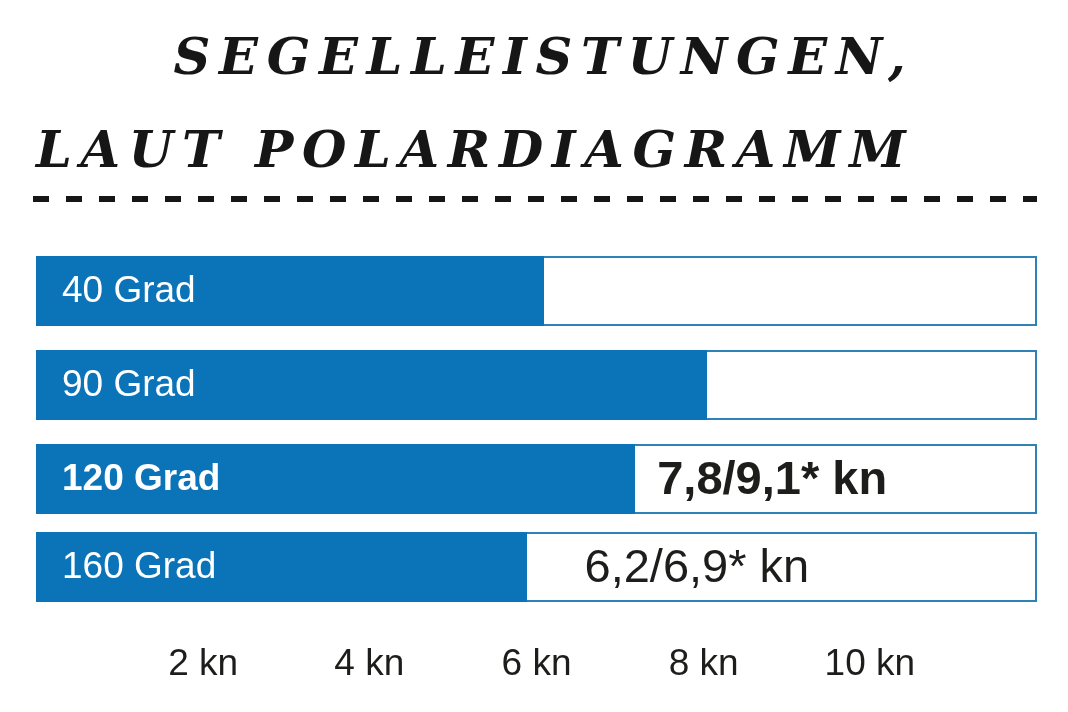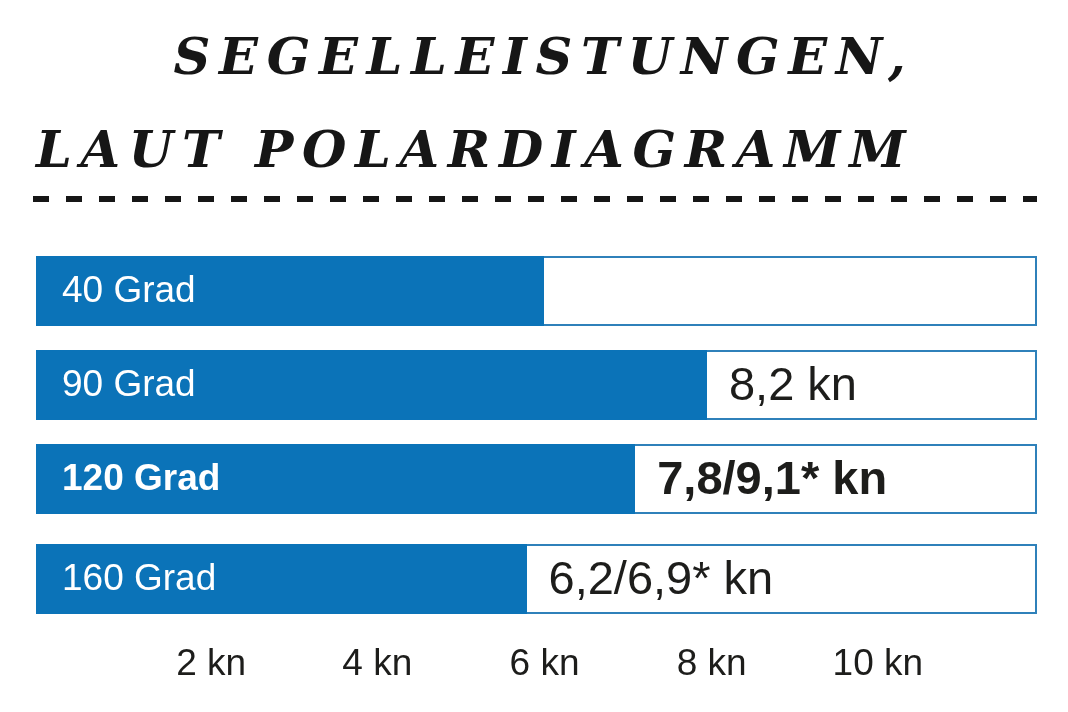--- a/index.html
+++ b/index.html
@@ -53,21 +53,21 @@
     height: 70px;
     box-sizing: border-box;
     border: 2px solid var(--border-blue, #2f81ba);
     background: #ffffff;
     display: flex;
     align-items: stretch;
   }
   .row-1 { top: 256px; }
   .row-2 { top: 350px; }
   .row-3 { top: 444px; font-weight: bold; }
-  .row-4 { top: 544px; }
+  .row-4 { top: 532px; gap: 36px; }
 
   .fill {
     background: var(--bar-blue, #0b73b8);
     height: calc(100% + 4px);
     margin: -2px 0 0 -2px;
     display: flex;
     align-items: center;
     flex: 0 0 auto;
     box-sizing: border-box;
   }
@@ -98,21 +98,20 @@
     width: 1001px;
     height: 52px;
   }
   .tick {
     position: absolute;
     top: 6px;
     transform: translateX(-50%);
     font-size: 37px;
     color: var(--text-dark, #1d1d1b);
     white-space: nowrap;
-    margin-left: 8px;
   }
 </style>
 </head>
 <body>
 
 <div class="page">
 
   <h1 class="title">
     <span class="title-line">SEGELLEISTUNGEN,</span>
     <span class="title-line">LAUT POLARDIAGRAMM</span>
@@ -125,21 +124,20 @@
     <div class="row row-1">
       <div class="fill" style="width: 51%;">
         <span class="cat">40 Grad</span>
       </div>
     </div>
 
     <div class="row row-2">
       <div class="fill" style="width: 67.3%;">
         <span class="cat">90 Grad</span>
       </div>
-      <div class="val">8,2 kn</div>
     </div>
 
     <div class="row row-3">
       <div class="fill" style="width: 60.1%;">
         <span class="cat">120 Grad</span>
       </div>
       <div class="val">7,8/9,1* kn</div>
     </div>
 
     <div class="row row-4">

